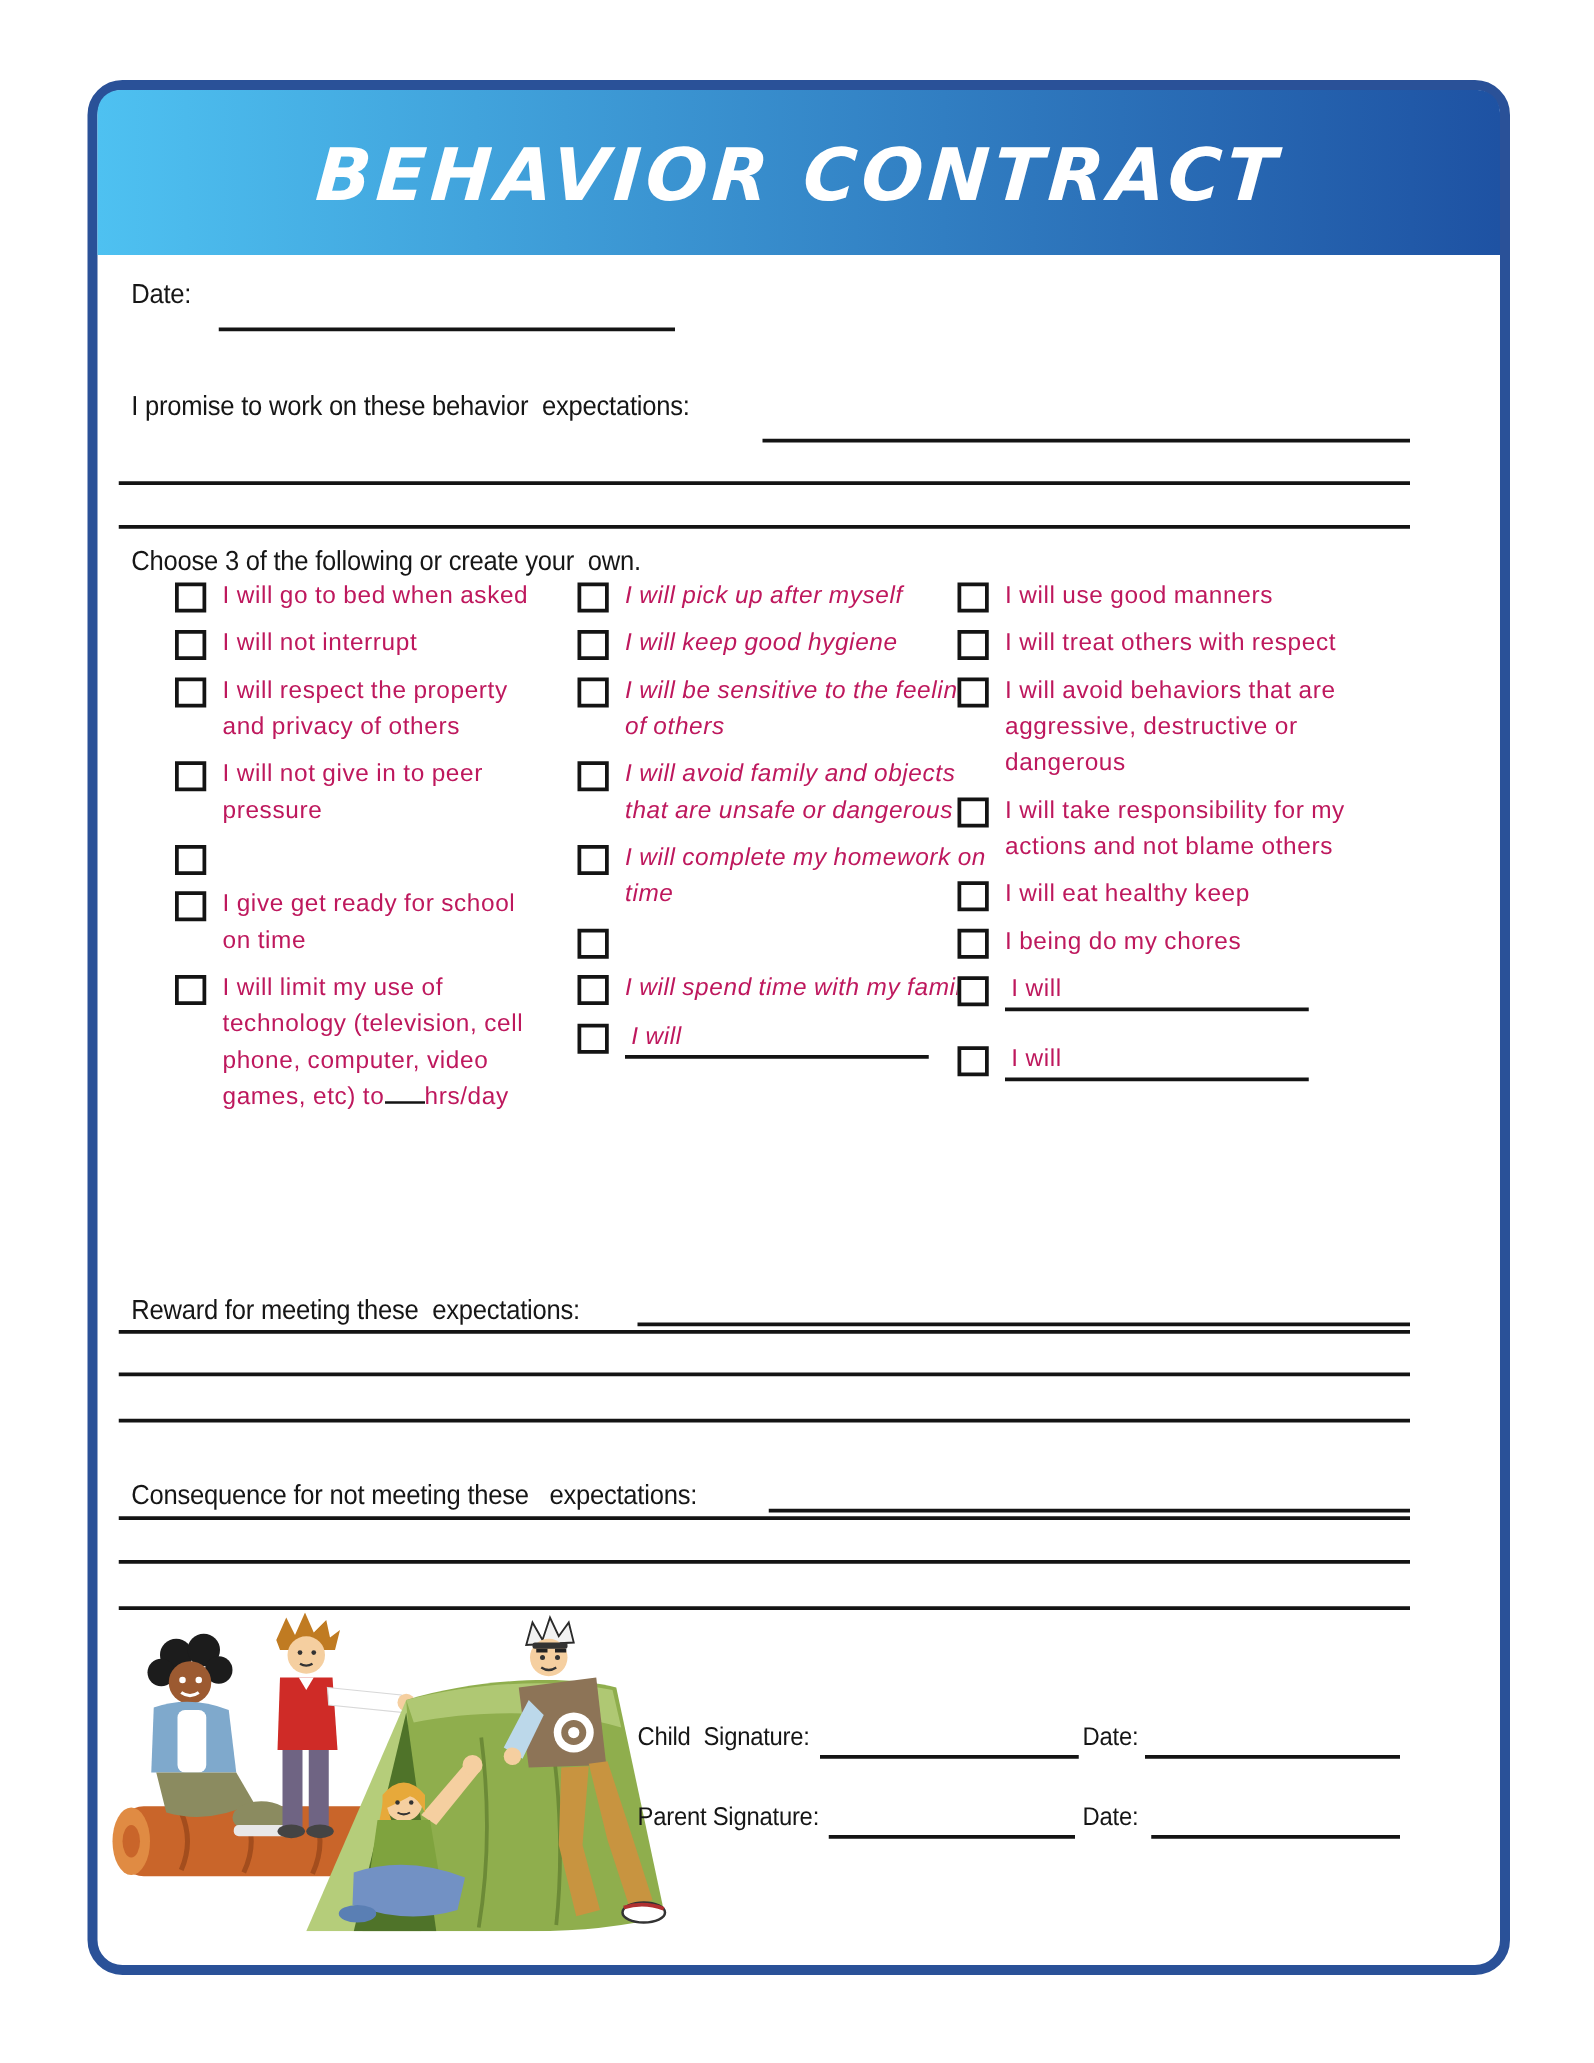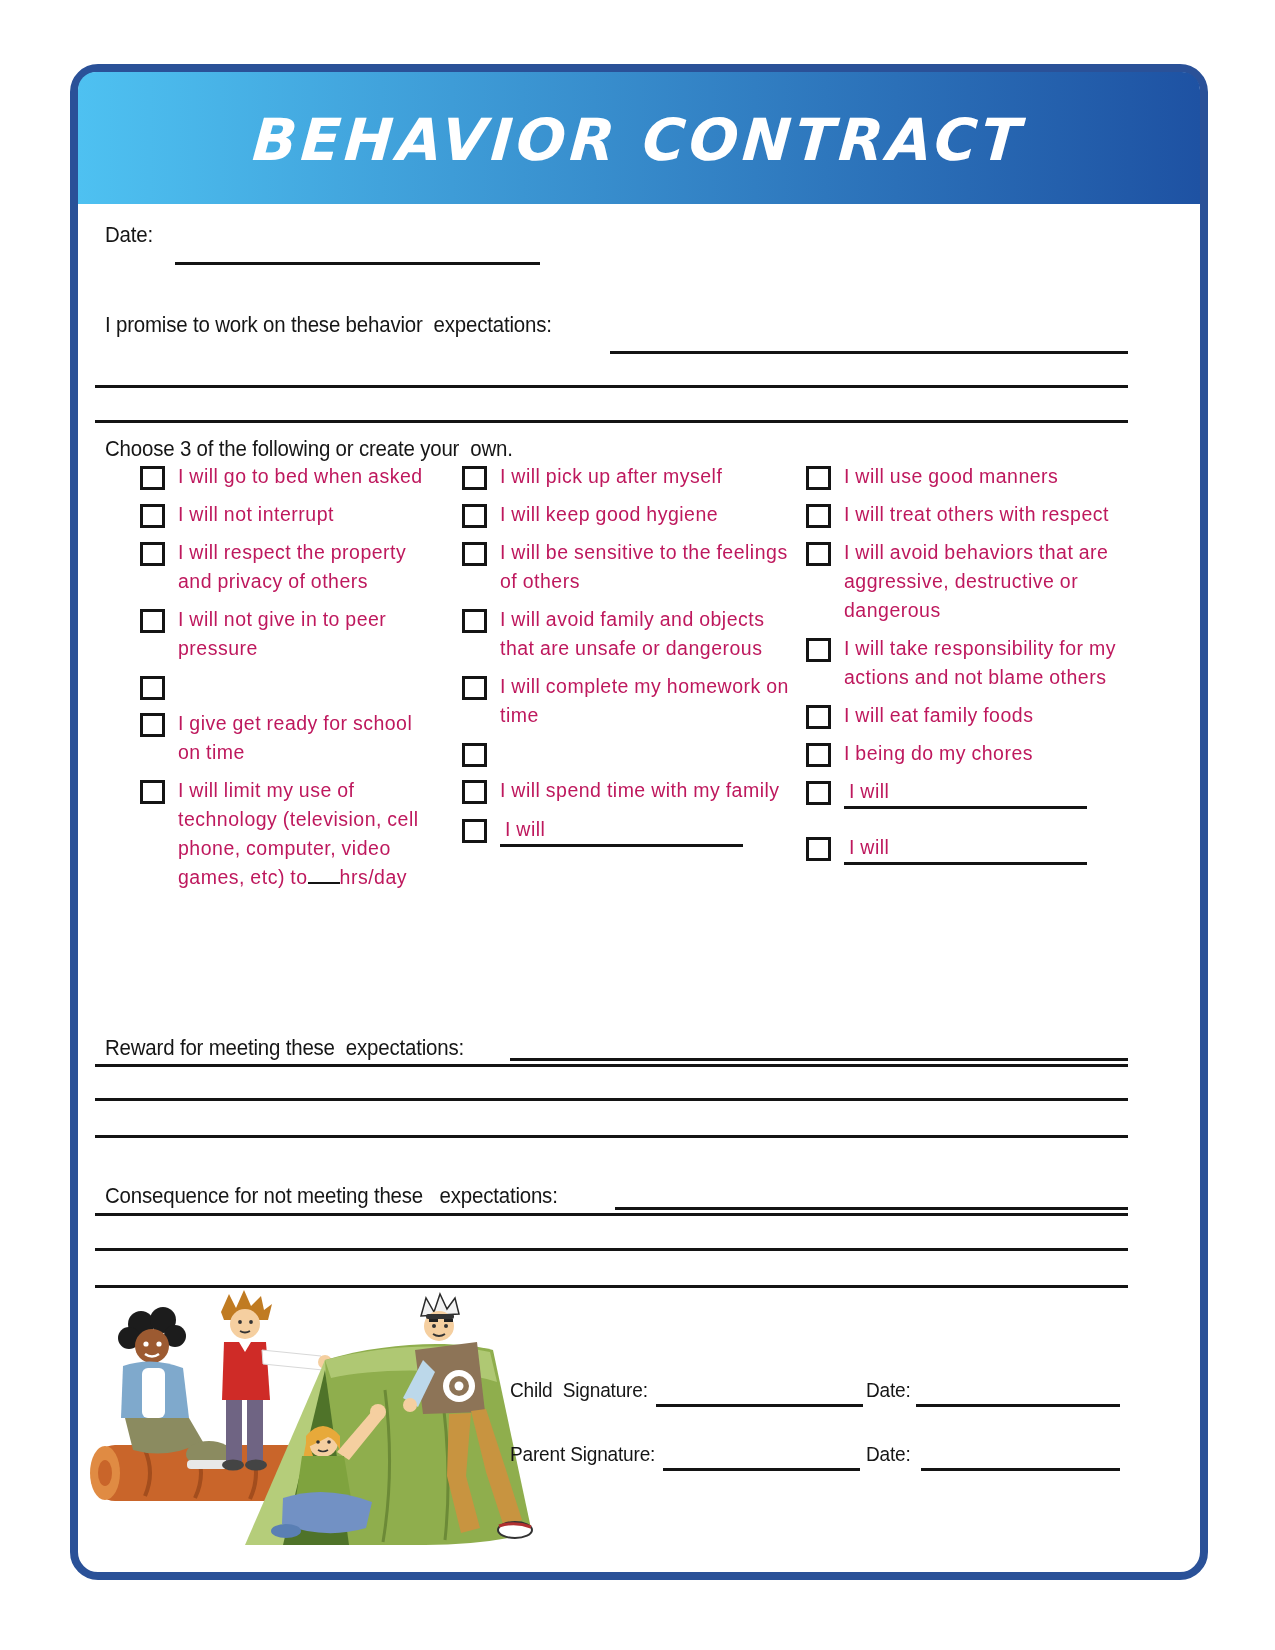--- a/index.html
+++ b/index.html
@@ -86,21 +86,21 @@
         </div>
         <div class="check-item">
           <span class="checkbox"></span>
           <span class="check-label">I give get ready for school on time</span>
         </div>
         <div class="check-item">
           <span class="checkbox"></span>
           <span class="check-label">I will limit my use of technology (television, cell phone, computer, video games, etc) to<span class="inline-blank"></span>hrs/day</span>
         </div>
       </div>
-    <div class="col col2" style="left:384px;top:390px;width:330px;">
+    <div class="col col2" style="left:384px;top:390px;width:330px;font-style:italic;">
         <div class="check-item">
           <span class="checkbox"></span>
           <span class="check-label">I will pick up after myself</span>
         </div>
         <div class="check-item">
           <span class="checkbox"></span>
           <span class="check-label">I will keep good hygiene</span>
         </div>
         <div class="check-item">
           <span class="checkbox"></span>
@@ -119,40 +119,40 @@
         </div>
         <div class="check-item">
           <span class="checkbox"></span>
           <span class="check-label">I will spend time with my family</span>
         </div>
         <div class="check-item">
           <span class="checkbox"></span>
           <span class="check-label with-blank">I will</span>
         </div>
       </div>
-    <div class="col col3" style="left:728px;top:390px;width:335px;">
+    <div class="col col3" style="left:688px;top:390px;width:335px;">
         <div class="check-item">
           <span class="checkbox"></span>
           <span class="check-label">I will use good manners</span>
         </div>
         <div class="check-item">
           <span class="checkbox"></span>
           <span class="check-label">I will treat others with respect</span>
         </div>
         <div class="check-item">
           <span class="checkbox"></span>
           <span class="check-label">I will avoid behaviors that are aggressive, destructive or dangerous</span>
         </div>
         <div class="check-item">
           <span class="checkbox"></span>
           <span class="check-label">I will take responsibility for my actions and not blame others</span>
         </div>
         <div class="check-item">
           <span class="checkbox"></span>
-          <span class="check-label">I will eat family foods</span>
+          <span class="check-label">I will eat healthy keep</span>
         </div>
         <div class="check-item">
           <span class="checkbox"></span>
           <span class="check-label">I being do my chores</span>
         </div>
         <div class="check-item">
           <span class="checkbox"></span>
           <span class="check-label with-blank">I will</span>
         </div>
         <div class="check-item">

